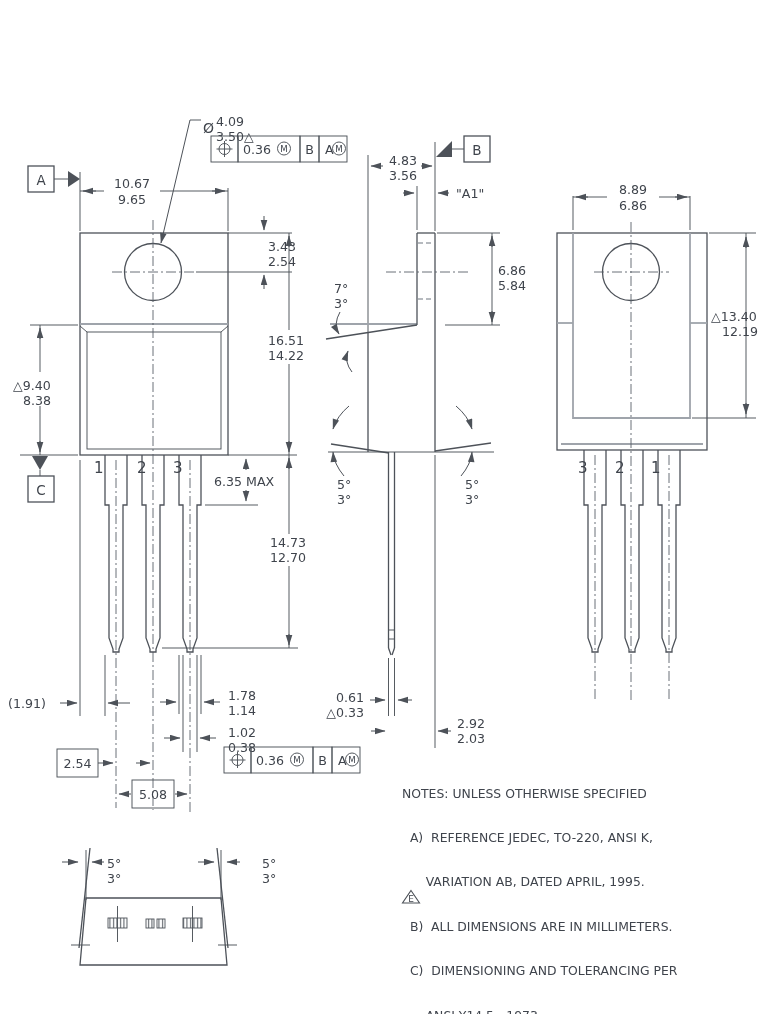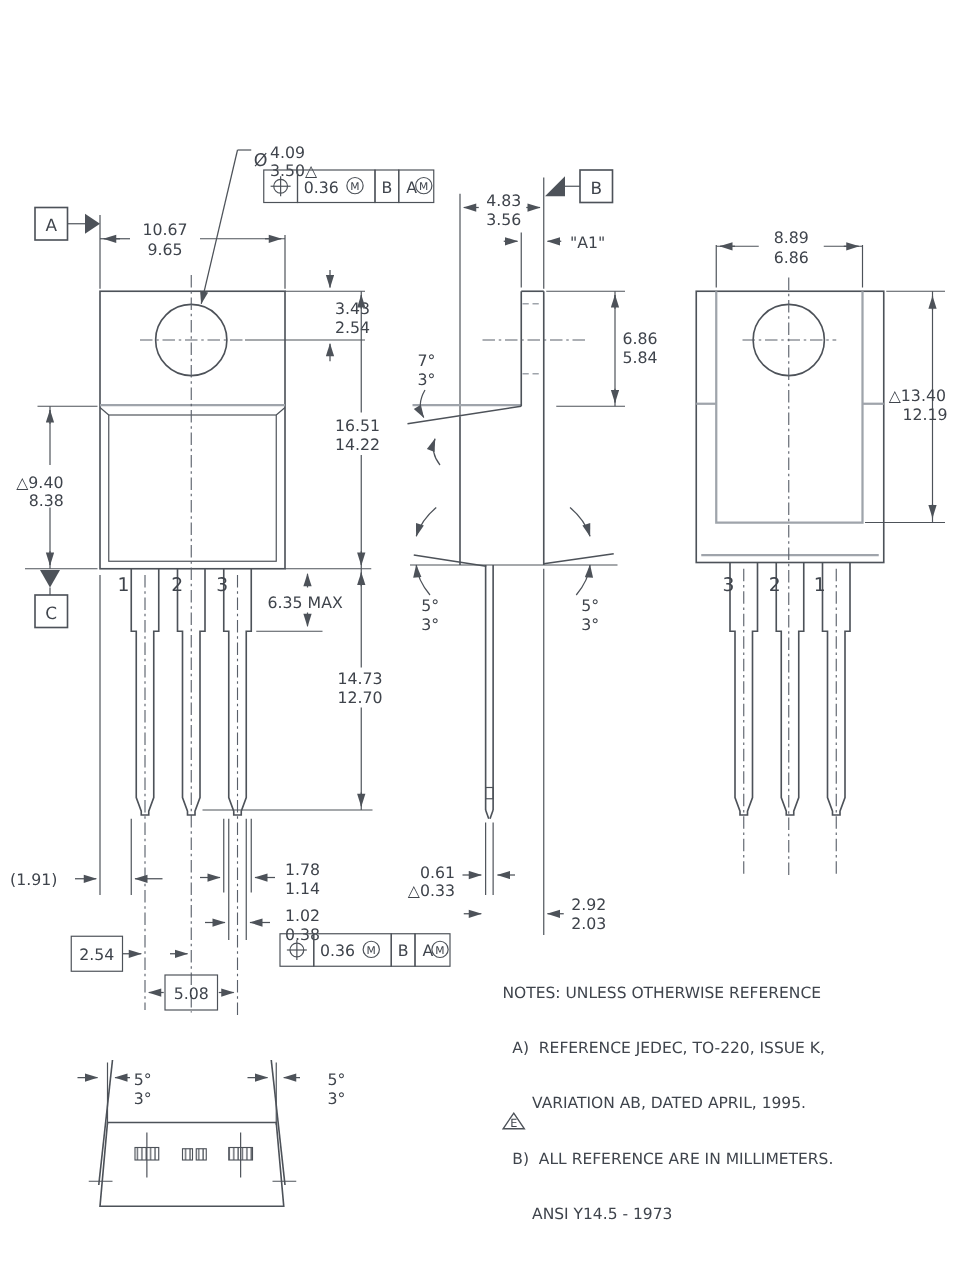--- a/index.html
+++ b/index.html
@@ -379,24 +379,25 @@
   </g>
   <g>
     <line class="arr" x1="198" y1="862" x2="214" y2="862"></line>
     <line class="arr" x1="240" y1="862" x2="227" y2="862"></line>
     <text class="dim" x="262" y="868">5°</text>
     <text class="dim" x="262" y="883">3°</text>
   </g>
 </svg>
 
 <div class="notes">
-  <div class="note-line">NOTES: UNLESS OTHERWISE REFERENCE</div>
-  <div class="note-line">  A)  REFERENCE JEDEC, TO-220, ISSUE K,</div>
+  <div class="note-line">NOTES: UNLESS OTHERWISE SPECIFIED</div>
+  <div class="note-line">  A)  REFERENCE JEDEC, TO-220, ANSI K,</div>
   <div class="note-line">      VARIATION AB, DATED APRIL, 1995.</div>
-  <div class="note-line">  B)  ALL REFERENCE ARE IN MILLIMETERS.</div>
+  <div class="note-line">  B)  ALL DIMENSIONS ARE IN MILLIMETERS.</div>
+  <div class="note-line">  C)  DIMENSIONING AND TOLERANCING PER</div>
   <div class="note-line">      ANSI Y14.5 - 1973</div>
   
   
   
   
   
   
   
   
   <svg class="e-tri" width="20" height="16">

